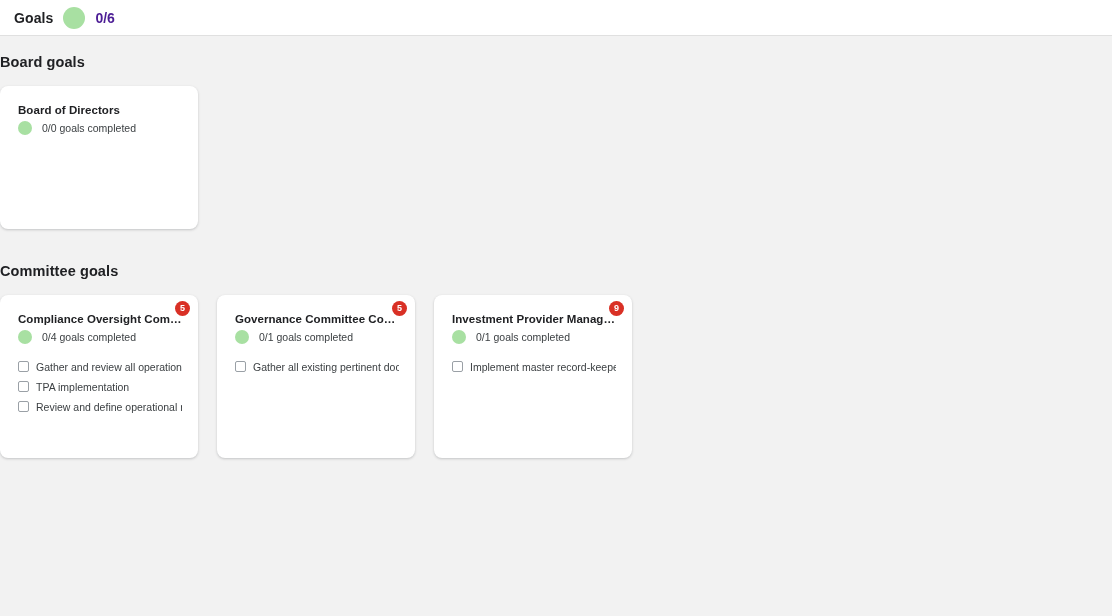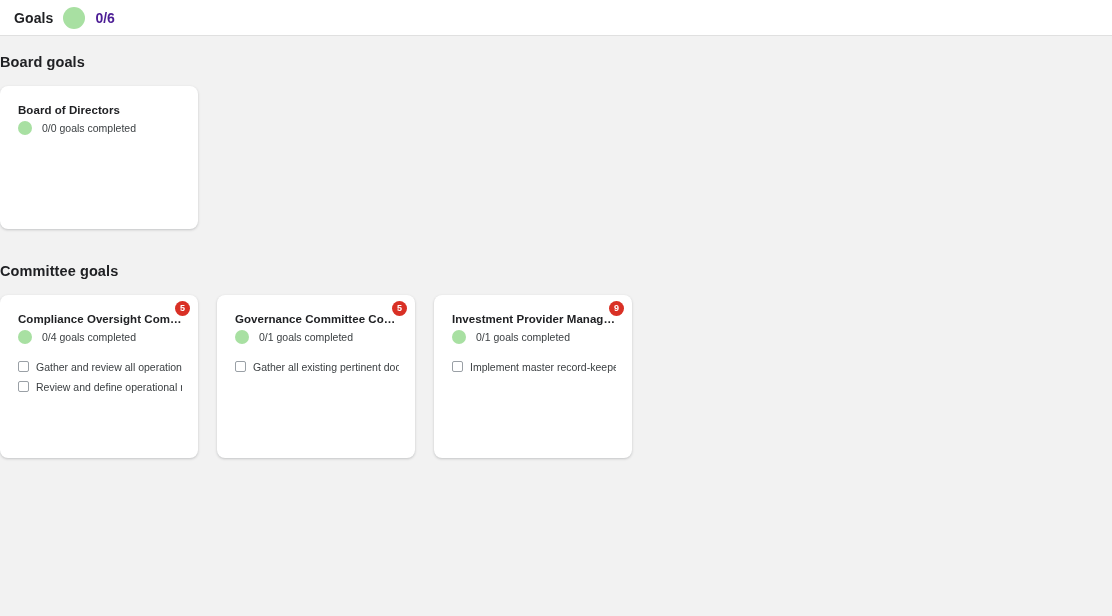--- a/index.html
+++ b/index.html
@@ -196,20 +196,24 @@
             <span class="progress-dot"></span>
             <span class="progress-label">0/4 goals completed</span>
           </div>
           <ul class="goal-list">
             <li class="goal-item">
               <span class="goal-checkbox"></span>
               <span class="goal-text">Gather and review all operational</span>
             </li>
             <li class="goal-item">
               <span class="goal-checkbox"></span>
+              <span class="goal-text">TPA implementation</span>
+            </li>
+            <li class="goal-item">
+              <span class="goal-checkbox"></span>
               <span class="goal-text">Review and define operational res</span>
             </li>
           </ul>
         </div>
 
         <div class="card committee-card">
           <span class="card-badge">5</span>
           <div class="card-title">Governance Committee Comm…</div>
           <div class="card-progress">
             <span class="progress-dot"></span>

